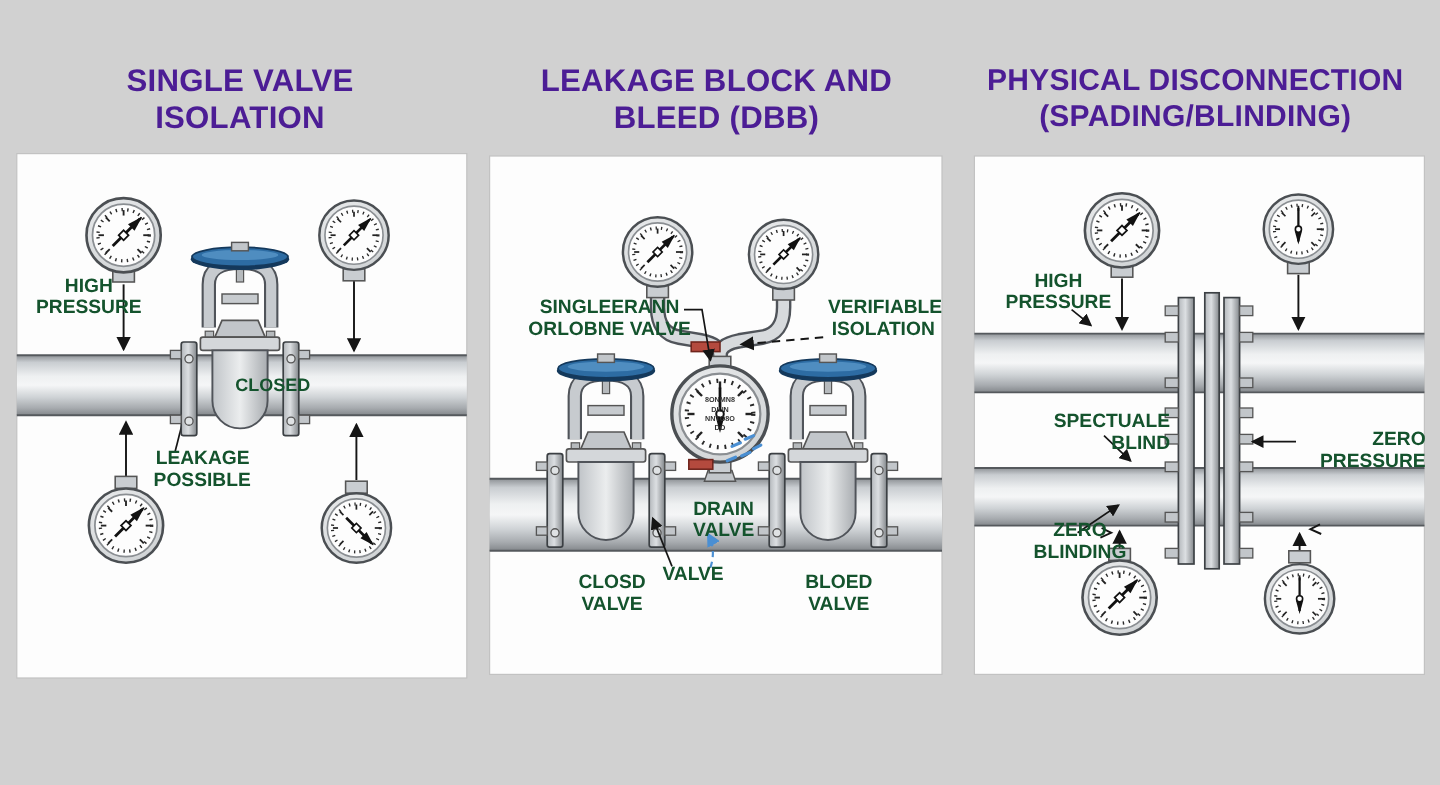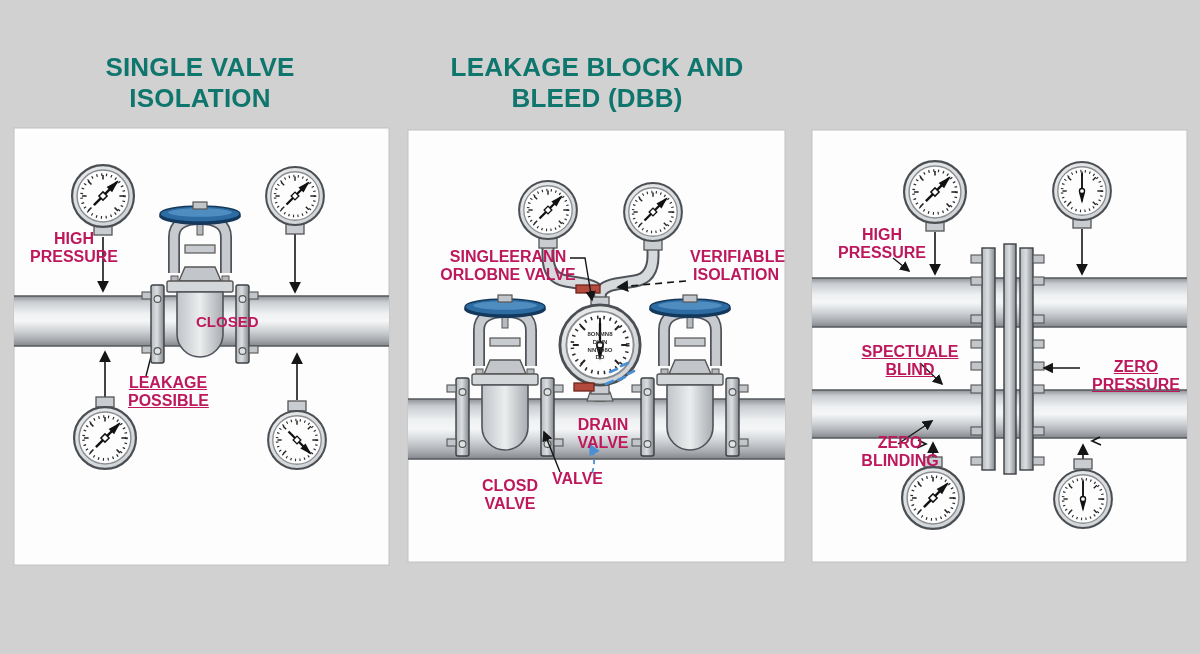--- a/index.html
+++ b/index.html
@@ -1,23 +1,23 @@
 <!DOCTYPE html>
 <html><head>
 <meta charset="utf-8">
 <style>
   html,body{margin:0;padding:0;background:#d1d1d1;font-family:"Liberation Sans",sans-serif;}
   #page{position:relative;width:1200px;height:654px;background:#d1d1d1;overflow:hidden;}
   svg.diagram{position:absolute;left:0;top:0;}
-  .title{position:absolute;font-weight:700;color:#0f766e;text-align:center;
+  .title{position:absolute;font-weight:700;color:#4c1d95;text-align:center;
          white-space:pre-line;line-height:1.2;font-size:26px;letter-spacing:.2px;}
   .title.small{font-size:25px;}
-  .lbl{position:absolute;font-weight:700;color:#be185d;white-space:pre-line;
+  .lbl{position:absolute;font-weight:700;color:#14532d;white-space:pre-line;
        line-height:1.12;font-size:16px;text-align:center;}
-  .lbl.left{text-align:center;text-decoration:underline;}
+  .lbl.left{text-align:right;}
   .lbl.s15{font-size:15px;padding-left:20px;}
   .lbl.s17{font-size:17px;}
   .gauge-tiny{position:absolute;font-weight:700;color:#333;font-size:6px;line-height:1.3;
               text-align:center;white-space:pre-line;letter-spacing:0;}
 </style>
 </head>
 <body>
 
 <div id="page">
 
@@ -268,34 +268,37 @@
       <use href="#gauge-base" transform="translate(1083,499) scale(0.85)"></use>
       <use href="#needle-zero" transform="translate(1083,499) scale(0.85)"></use>
     </g>
   </g>
 </svg>
 
 <div class="title" style="left:40px;top:52px;width:320px;">SINGLE VALVE
 ISOLATION</div>
 <div class="title" style="left:437px;top:52px;width:320px;">LEAKAGE BLOCK AND
 BLEED (DBB)</div>
+<div class="title small" style="left:815px;top:52px;width:362px;">PHYSICAL DISCONNECTION
+(SPADING/BLINDING)</div>
 
 <div class="lbl" style="left:28px;top:230px;width:92px;">HIGH
 PRESSURE</div>
 <div class="lbl s15" style="left:176px;top:314px;width:48px;">CLOSED</div>
 <div class="lbl left" style="left:128px;top:374px;width:80px;">LEAKAGE
 POSSIBLE</div>
 
 <div class="lbl" style="left:422px;top:248px;width:172px;">SINGLEERANN
 ORLOBNE VALVE</div>
 <div class="lbl" style="left:690px;top:248px;width:92px;">VERIFIABLE
 ISOLATION</div>
 <div class="lbl" style="left:464px;top:477px;width:92px;">CLOSD VALVE</div>
 <div class="lbl" style="left:558px;top:416px;width:90px;">DRAIN VALVE</div>
 <div class="lbl" style="left:552px;top:470px;width:46px;">VALVE</div>
+<div class="lbl" style="left:653px;top:477px;width:92px;">BLOED VALVE</div>
 <div class="gauge-tiny" style="left:578px;top:331px;width:44px;">8ONMN8
 DIUN
 NNTO8O
 DO</div>
 
 <div class="lbl" style="left:838px;top:226px;width:88px;">HIGH
 PRESSURE</div>
 <div class="lbl left" style="left:845px;top:343px;width:130px;">SPECTUALE BLIND</div>
 <div class="lbl left" style="left:1084px;top:358px;width:104px;">ZERO PRESSURE</div>
 <div class="lbl" style="left:858px;top:434px;width:84px;">ZERO

